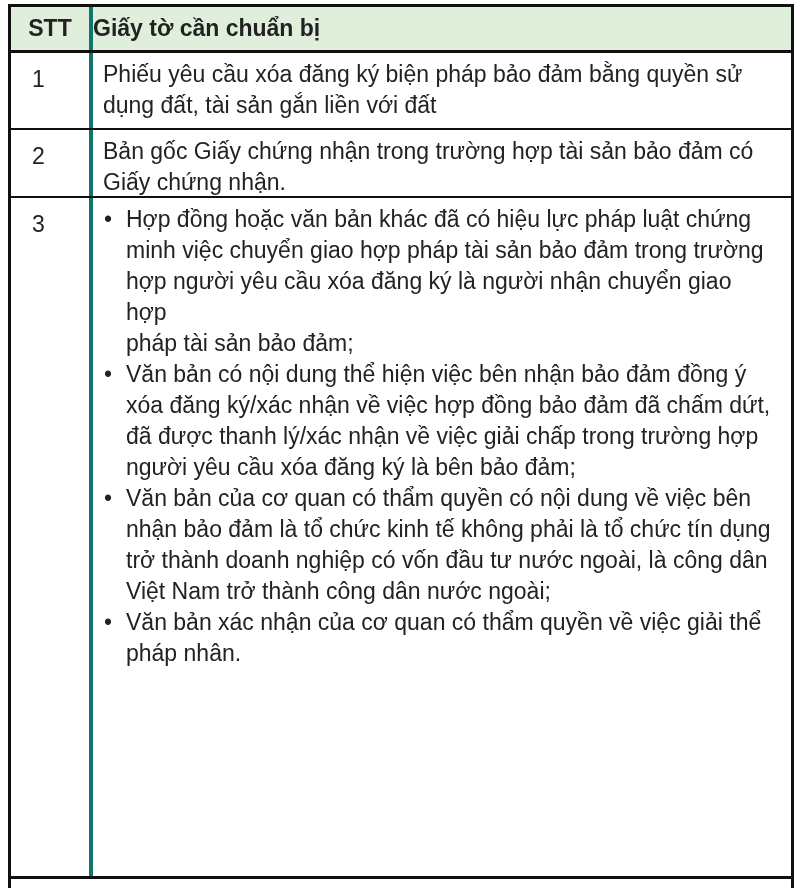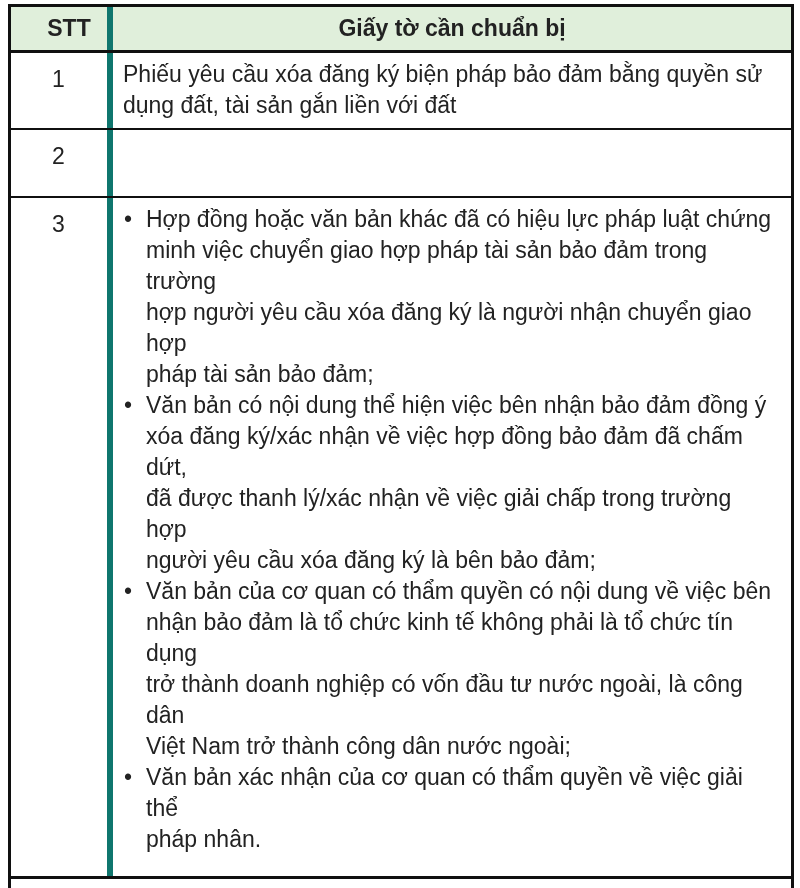--- a/index.html
+++ b/index.html
@@ -36,26 +36,25 @@
     font-weight: bold;
     align-items: center;
   }
   .row-1 { height: 77px; }
   .row-2 { height: 68px; }
   .row-3 { height: 681px; }
   .row-partial { height: 9px; }
   .cell-stt {
     width: 82px;
     box-sizing: border-box;
-    border-right: 6px solid #0f766e;
+    border-right: 4px solid #0f766e;
     flex: none;
     padding: 11px 0 0 21px;
     font-size: 23px;
     line-height: 31px;
-    margin-left: 20px;
   }
   .header-row .cell-stt {
     padding: 0;
     text-align: center;
     align-self: stretch;
     display: flex;
     align-items: center;
     justify-content: center;
     font-size: 23px;
   }
@@ -63,21 +62,21 @@
     flex: 1;
     box-sizing: border-box;
     padding: 6px 14px 0 10px;
     font-size: 23px;
     line-height: 31px;
   }
   .header-row .cell-content {
     padding: 0;
     display: flex;
     align-items: center;
-    justify-content: center;
+    justify-content: flex-start;
     font-size: 23px;
   }
   .lines { white-space: pre-line; }
   ul.bullet-list {
     margin: 0;
     padding: 0;
     list-style: none;
   }
   ul.bullet-list li {
     position: relative;
@@ -111,20 +110,24 @@
     <div class="cell-content">
       <div class="lines">Phiếu yêu cầu xóa đăng ký biện pháp bảo đảm bằng quyền sử
 dụng đất, tài sản gắn liền với đất</div>
     </div>
   </div>
 
   <div class="trow row-2">
     <div class="cell-stt">
       <span>2</span>
     </div>
+    <div class="cell-content">
+      <div class="lines">Bản gốc Giấy chứng nhận trong trường hợp tài sản bảo đảm có
+Giấy chứng nhận.</div>
+    </div>
   </div>
 
   <div class="trow row-3 thickline">
     <div class="cell-stt">
       <span>3</span>
     </div>
     <div class="cell-content">
       <ul class="bullet-list">
         <li>
           <div class="lines">Hợp đồng hoặc văn bản khác đã có hiệu lực pháp luật chứng

